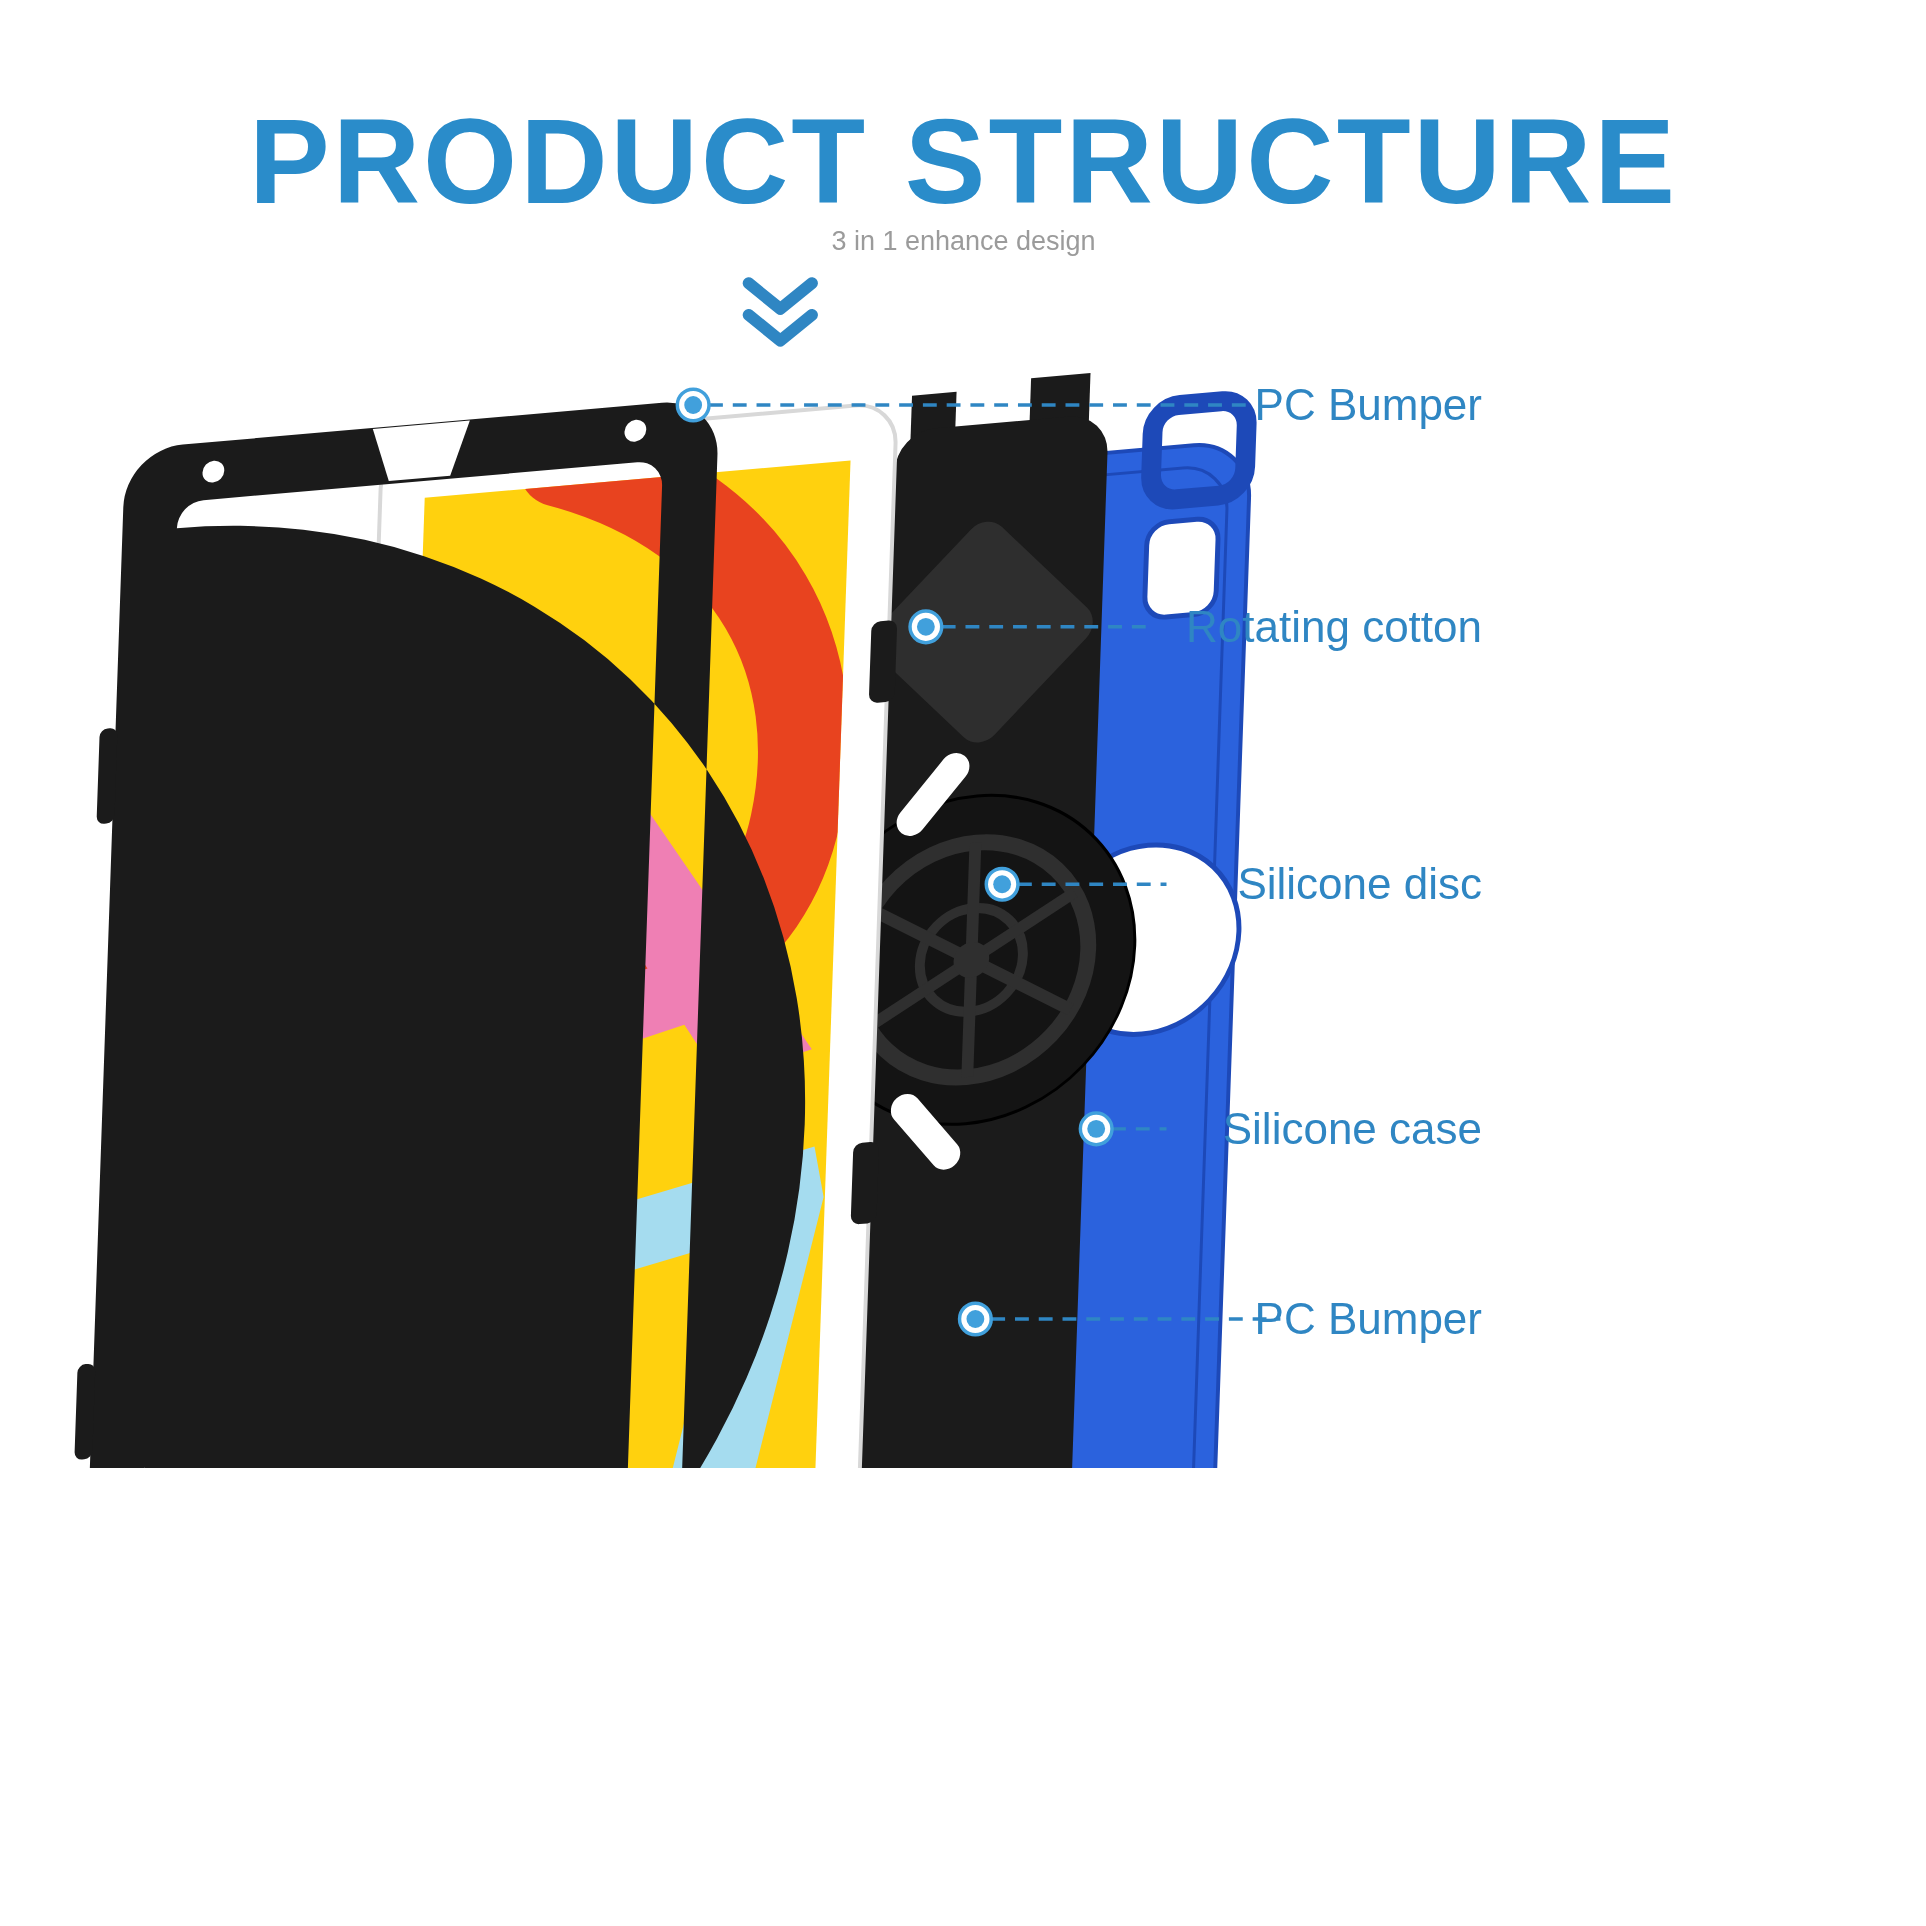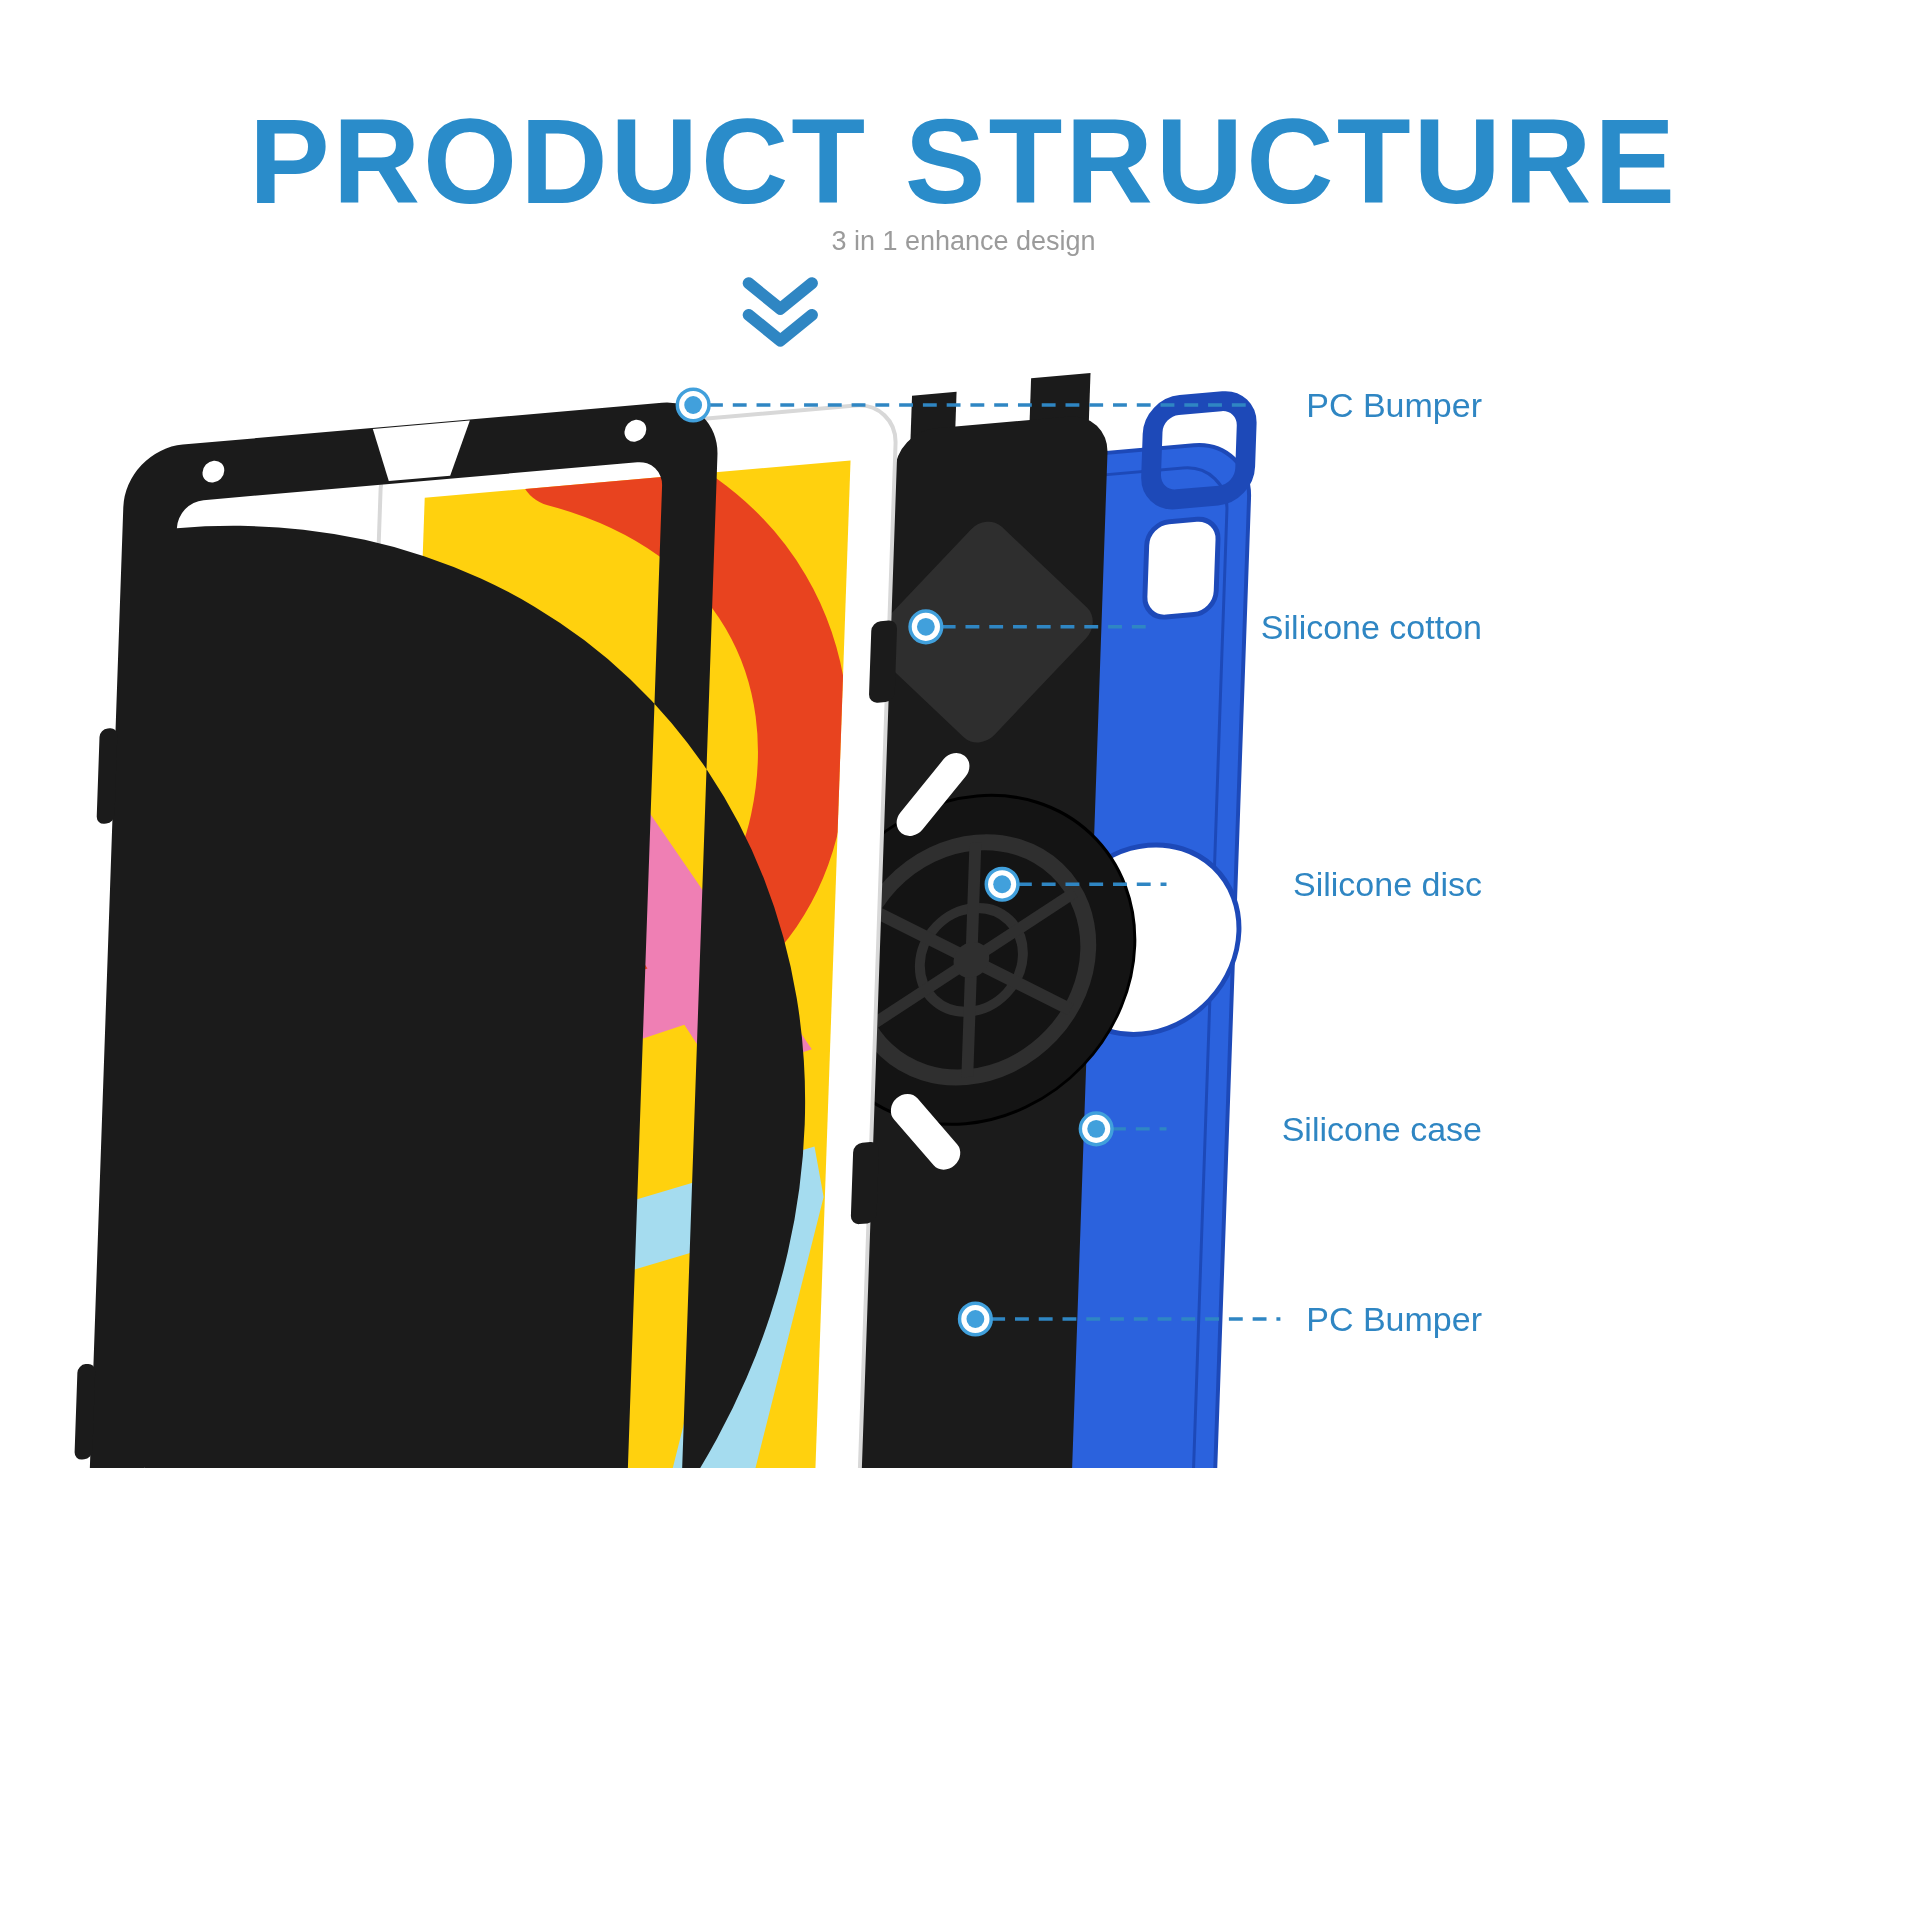--- a/index.html
+++ b/index.html
@@ -26,21 +26,21 @@
     position: absolute;
     top: 226px; left: 0; width: 100%;
     text-align: center;
     font-size: 27px;
     color: var(--subtitle, #9b9b9b);
   }
   .callout-label {
     position: absolute;
     right: 445px;
     transform: translateY(-50%);
-    font-size: 34px;
+    font-size: 44px;
     color: var(--label, #2f86c3);
     white-space: nowrap;
   }
   svg.scene { position: absolute; inset: 0; }
 
   .f-blue   { fill: var(--case-blue, #2b62dd); }
   .f-blued  { fill: #1d49b8; }
   .s-blued  { stroke: #1d49b8; }
   .f-black  { fill: var(--case-black, #1b1b1b); }
   .f-dark2  { fill: #2e2e2e; }
@@ -173,19 +173,19 @@
           <circle class="dot-inner" cx="1107" cy="1140" r="9"></circle>
       </g>
       <g>
         <circle class="dot-outer" cx="985" cy="1332" r="16"></circle>
           <circle class="dot-inner" cx="985" cy="1332" r="9"></circle>
       </g>
     </g>
   </svg>
 
   <div class="callout-label" style="top:405px">PC Bumper</div>
-  <div class="callout-label" style="top:627px">Silicone cotton</div>
+  <div class="callout-label" style="top:627px">Rotating cotton</div>
   <div class="callout-label" style="top:884px">Silicone disc</div>
   <div class="callout-label" style="top:1129px">Silicone case</div>
   <div class="callout-label" style="top:1319px">PC Bumper</div>
 
 </div>
 
 
 </body></html>

